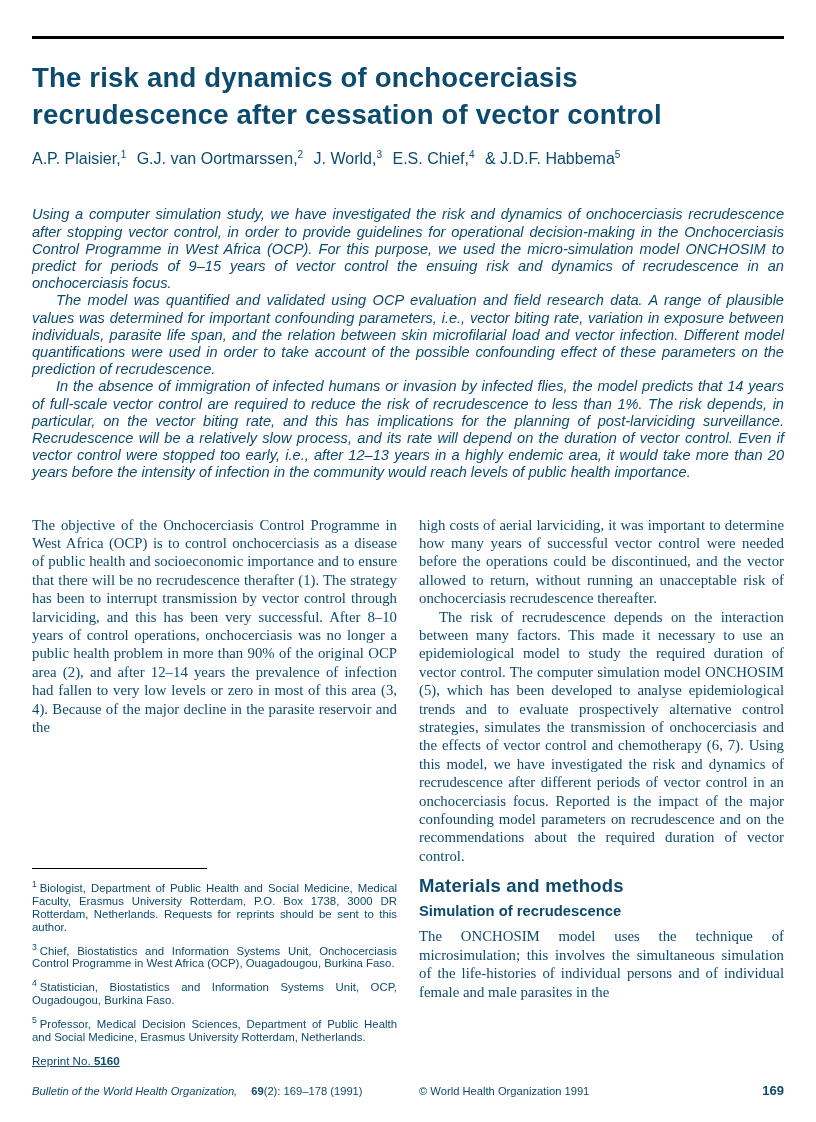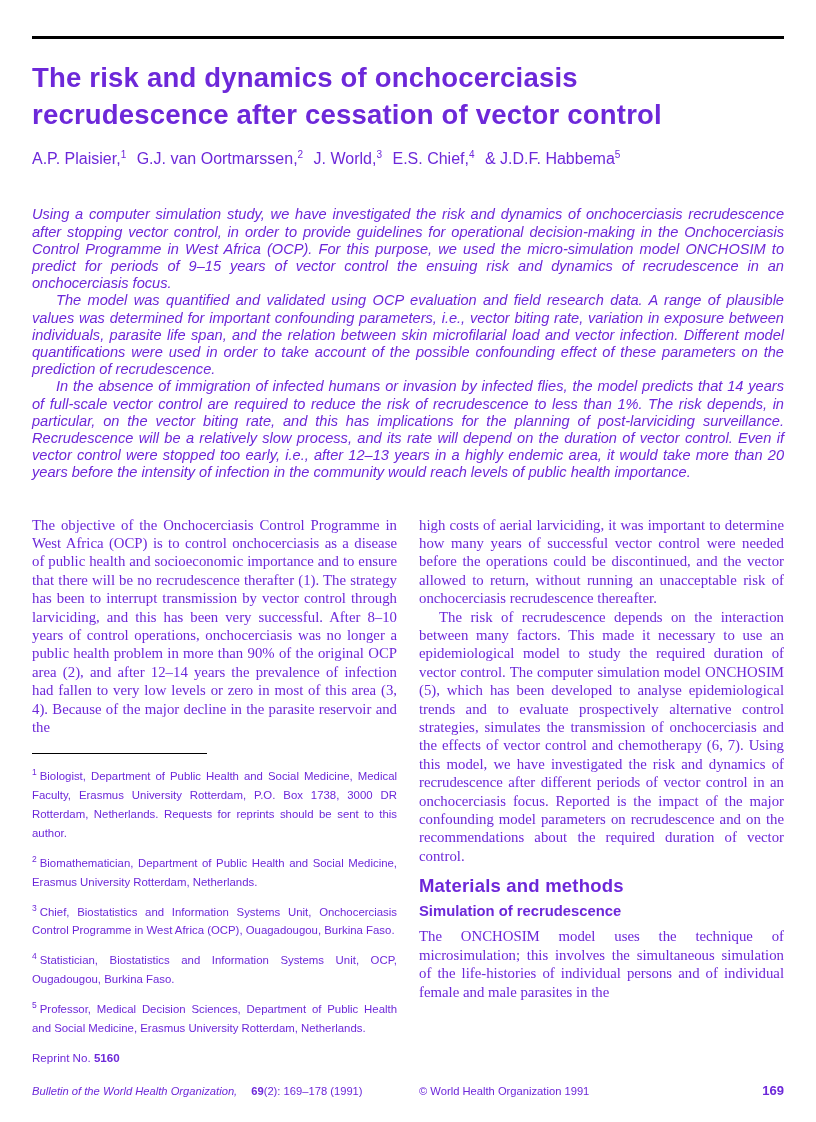--- a/index.html
+++ b/index.html
@@ -1,21 +1,21 @@
 <!DOCTYPE html>
 <html><head>
 <meta charset="utf-8">
 <style>
   * { margin:0; padding:0; box-sizing:border-box; }
   html,body { background:#e9e9e9; }
   .page {
     width:816px; height:1122px;
     margin:0 auto;
     background:#ffffff;
-    color:#6d28d9;
+    color:#0c4a6e;
     padding:36px 32px 24px 32px;
     font-family:"Liberation Serif", serif;
     display:flex; flex-direction:column;
     overflow:hidden;
     position:relative;
   }
   .top-rule { border-top:3px solid #000; width:752px; }
 
   .title {
     font-family:"Liberation Sans", sans-serif;
@@ -74,27 +74,27 @@
     font-size:14.8px;
     font-weight:bold;
     margin-bottom:8px;
   }
 
   .footnote-block {
     margin-top:auto;
     padding-top:10px;
     font-family:"Liberation Sans", sans-serif;
     font-size:11.4px;
-    line-height:19px;
+    line-height:13px;
     text-align:justify;
   }
   .footnote-rule { width:175px; border-top:1.5px solid #000; margin-bottom:9px; }
   .footnote { margin-bottom:7px; }
   .footnote sup { font-size:8.5px; margin-right:3px; }
-  .reprint { margin-top:10px; font-size:11.6px; }
+  .reprint { margin-top:10px; font-size:11.6px;text-decoration:underline; }
   .reprint .num { font-weight:bold; }
 
   .footer {
     margin-top:16px;
     display:flex;
     align-items:baseline;
     font-family:"Liberation Sans", sans-serif;
     font-size:11.2px;
   }
   .footer-left { width:387px; }
@@ -130,21 +130,20 @@
   </div>
 
   <div class="columns">
 
     <div class="col col-left">
       <p class="body-text">The objective of the Onchocerciasis Control Programme in West Africa (OCP) is to control onchocerciasis as a disease of public health and socioeconomic importance and to ensure that there will be no recrudescence therafter (1). The strategy has been to interrupt transmission by vector control through larviciding, and this has been very successful. After 8–10 years of control operations, onchocerciasis was no longer a public health problem in more than 90% of the original OCP area (2), and after 12–14 years the prevalence of infection had fallen to very low levels or zero in most of this area (3, 4). Because of the major decline in the parasite reservoir and the</p>
 
       <div class="footnote-block">
         <div class="footnote-rule"></div>
         <p class="footnote"><sup>1</sup><span>Biologist, Department of Public Health and Social Medicine, Medical Faculty, Erasmus University Rotterdam, P.O. Box 1738, 3000 DR Rotterdam, Netherlands. Requests for reprints should be sent to this author.</span></p>
-        <p class="footnote"><sup>2</sup><span>Biomathematician, Department of Public Health and Social Medicine, Erasmus University Rotterdam, Netherlands.</span></p>
         <p class="footnote"><sup>3</sup><span>Chief, Biostatistics and Information Systems Unit, Onchocerciasis Control Programme in West Africa (OCP), Ouagadougou, Burkina Faso.</span></p>
         <p class="footnote"><sup>4</sup><span>Statistician, Biostatistics and Information Systems Unit, OCP, Ougadougou, Burkina Faso.</span></p>
         <p class="footnote"><sup>5</sup><span>Professor, Medical Decision Sciences, Department of Public Health and Social Medicine, Erasmus University Rotterdam, Netherlands.</span></p>
         <p class="reprint"><span>Reprint No.</span> <span class="num">5160</span></p>
       </div>
     </div>
 
     <div class="col col-right">
       <p class="body-text">high costs of aerial larviciding, it was important to determine how many years of successful vector control were needed before the operations could be discontinued, and the vector allowed to return, without running an unacceptable risk of onchocerciasis recrudescence thereafter.</p>
       <p class="body-text indent-body">The risk of recrudescence depends on the interaction between many factors. This made it necessary to use an epidemiological model to study the required duration of vector control. The computer simulation model ONCHOSIM (5), which has been developed to analyse epidemiological trends and to evaluate prospectively alternative control strategies, simulates the transmission of onchocerciasis and the effects of vector control and chemotherapy (6, 7). Using this model, we have investigated the risk and dynamics of recrudescence after different periods of vector control in an onchocerciasis focus. Reported is the impact of the major confounding model parameters on recrudescence and on the recommendations about the required duration of vector control.</p>

